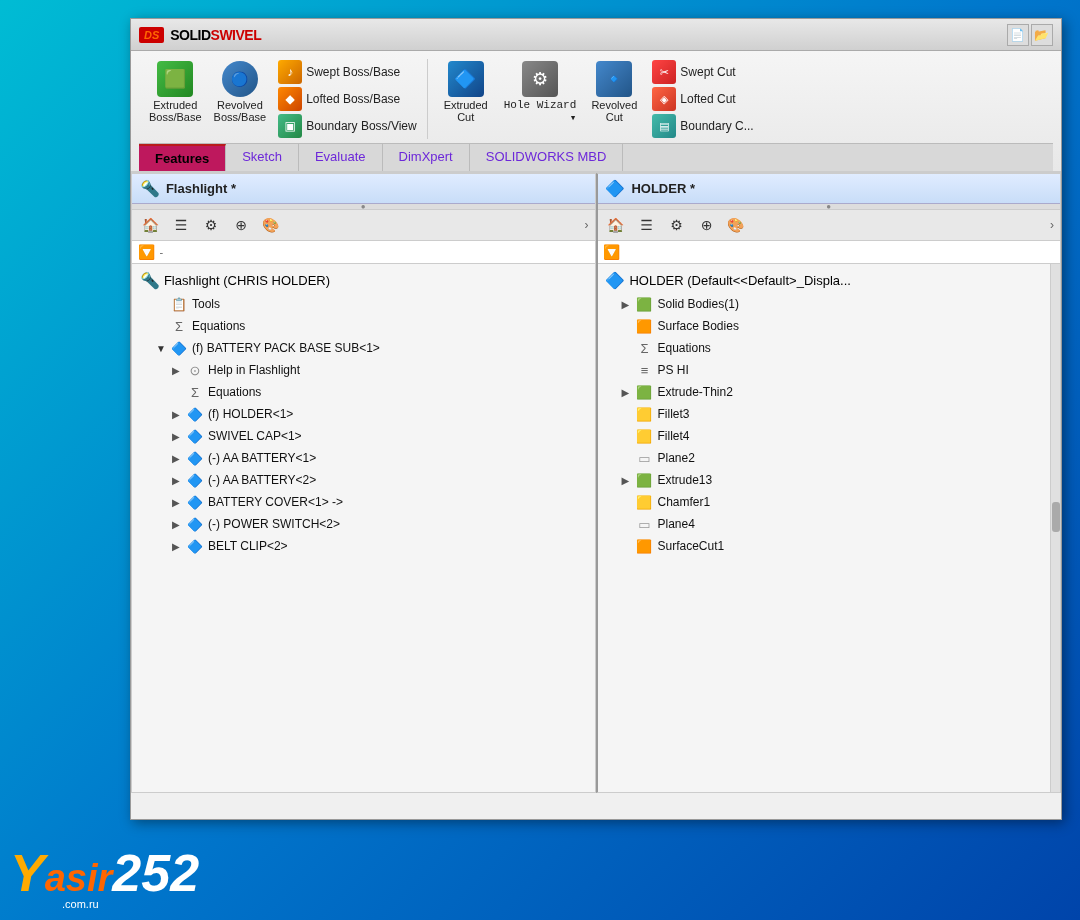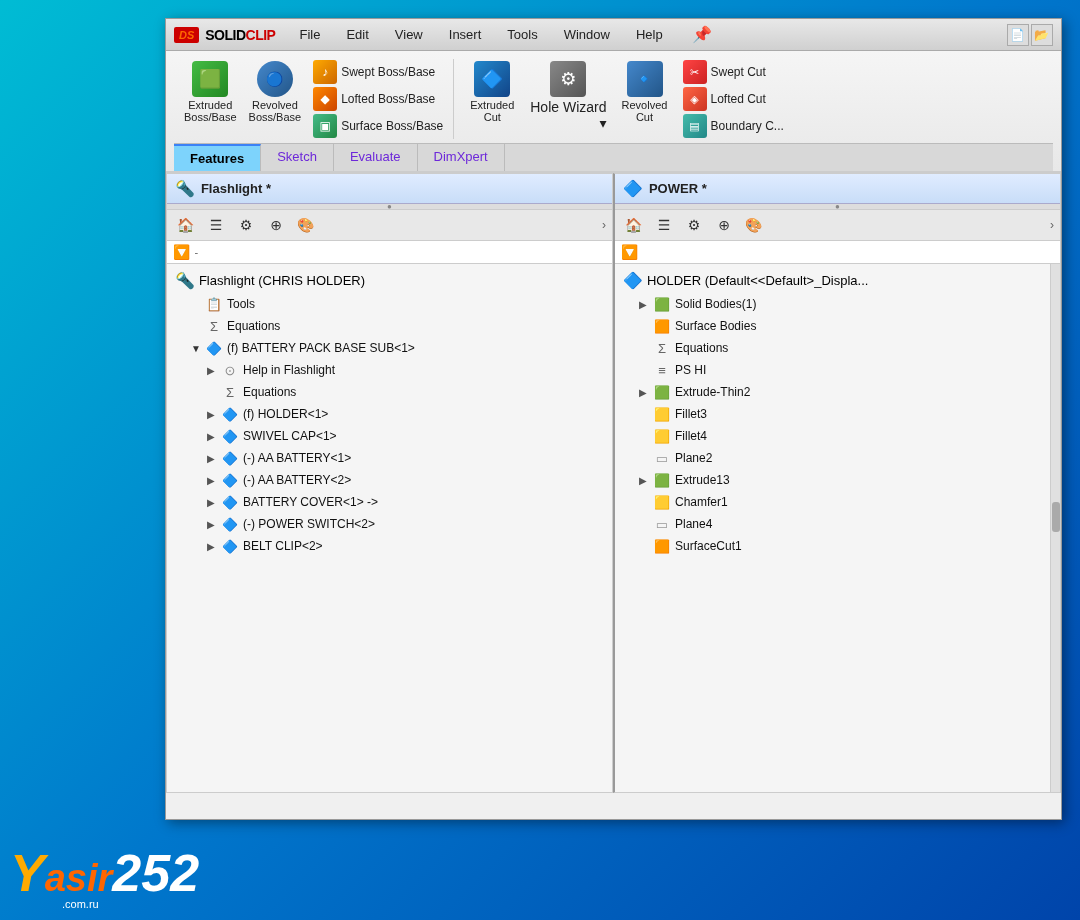--- a/index.html
+++ b/index.html
@@ -14,21 +14,20 @@
 
     .main-window {
       position: absolute;
       top: 18px;
       left: 130px;
       right: 18px;
       bottom: 100px;
       background: #f0f0f0;
       border: 1px solid #999;
       box-shadow: 3px 3px 12px rgba(0,0,0,0.4);
-      margin-left: 35px;
     }
 
     
     .title-bar {
       height: 32px;
       background: linear-gradient(to bottom, #e8e8e8, #d0d0d0);
       border-bottom: 1px solid #aaa;
       display: flex;
       align-items: center;
       padding: 0 8px;
@@ -143,24 +142,24 @@
 
     .ribbon-tab {
       padding: 5px 16px;
       cursor: pointer;
       font-size: 13px;
       border-right: 1px solid #bbb;
       color: #6d28d9;
     }
 
     .ribbon-tab.active {
-      background: #7dd3fc;
+      background: #be185d;
       font-weight: bold;
       color: #000;
-      border-top: 2px solid #3b82f6;
+      border-top: 2px solid #b91c1c;
     }
 
     
     .content-area {
       display: flex;
       height: calc(100% - 180px);
       background: #e8e8e8;
     }
 
     
@@ -417,32 +416,22 @@
 <body>
 
 <div class="main-window">
 
   <div class="title-bar">
     <div class="logo-area">
       <div class="sw-logo">
         <span class="ds">DS</span>
       </div>
       <div class="sw-text">
-        <span class="solid">SOLID</span><span class="works">CLIP</span>
-      </div>
-    </div>
-    <div class="menu-bar">
-      <span class="menu-item">File</span>
-      <span class="menu-item">Edit</span>
-      <span class="menu-item">View</span>
-      <span class="menu-item">Insert</span>
-      <span class="menu-item">Tools</span>
-      <span class="menu-item">Window</span>
-      <span class="menu-item">Help</span>
-      <span style="margin-left:8px; font-size:16px; cursor:pointer;">📌</span>
+        <span class="solid">SOLID</span><span class="works">SWIVEL</span>
+      </div>
     </div>
     <div style="margin-left:auto; display:flex; gap:2px;">
       <div class="icon-title-btn">📄</div>
       <div class="icon-title-btn">📂</div>
     </div>
   </div>
 
   <div class="ribbon">
     <div class="ribbon-tools">
 
@@ -463,37 +452,37 @@
             <div class="tool-btn-small">
               <div class="icon-swept">♪</div>
               <span>Swept Boss/Base</span>
             </div>
             <div class="tool-btn-small">
               <div class="icon-lofted">◆</div>
               <span>Lofted Boss/Base</span>
             </div>
             <div class="tool-btn-small">
               <div class="icon-boundary">▣</div>
-              <span>Surface Boss/Base</span>
+              <span>Boundary Boss/View</span>
             </div>
           </div>
         </div>
       </div>
 
       <div class="ribbon-group">
         <div style="display:flex; gap:4px; align-items:flex-start;">
 
           <div class="tool-btn-large">
             <div class="icon-extrude-cut">🔷</div>
             <div style="font-size:11px; margin-top:2px; text-align:center;">Extruded<br>Cut</div>
           </div>
 
           <div class="tool-btn-large">
             <div class="icon-hole">⚙</div>
-            <div style="font-size:14px; margin-top:2px; text-align:right;">Hole Wizard<br>▾</div>
+            <div style="font-size:11px; margin-top:2px; text-align:right;font-family:Liberation Mono, monospace;">Hole Wizard<br>▾</div>
           </div>
 
           <div class="tool-btn-large">
             <div class="icon-revolved-cut">🔹</div>
             <div style="font-size:11px; margin-top:2px; text-align:center;">Revolved<br>Cut</div>
           </div>
 
           <div class="ribbon-right-col">
             <div class="tool-btn-small">
               <div class="icon-swept-cut">✂</div>
@@ -511,20 +500,21 @@
         </div>
       </div>
 
     </div>
 
     <div class="ribbon-tabs">
       <div class="ribbon-tab active">Features</div>
       <div class="ribbon-tab">Sketch</div>
       <div class="ribbon-tab">Evaluate</div>
       <div class="ribbon-tab">DimXpert</div>
+      <div class="ribbon-tab">SOLIDWORKS MBD</div>
     </div>
   </div>
 
   <div class="content-area">
 
     <div class="panel">
 
       <div class="panel-header">
         <span style="font-size:16px; color:#2266cc;">🔦</span>
         <span>Flashlight *</span>
@@ -627,21 +617,21 @@
           <span>BELT CLIP&lt;2&gt;</span>
         </div>
 
       </div>
     </div>
 
     <div class="panel">
 
       <div class="panel-header">
         <span style="font-size:16px; color:#2266cc;">🔷</span>
-        <span>POWER *</span>
+        <span>HOLDER *</span>
       </div>
 
       <div style="height:6px; background:#ddd; border-bottom:1px solid #ccc; display:flex; align-items:center; justify-content:center;">
         <span style="color:#888; font-size:8px;">●</span>
       </div>
 
       <div class="panel-toolbar">
         <div class="toolbar-btn" title="FeatureManager">🏠</div>
         <div class="toolbar-btn" title="PropertyManager">☰</div>
         <div class="toolbar-btn" title="ConfigurationManager">⚙</div>

